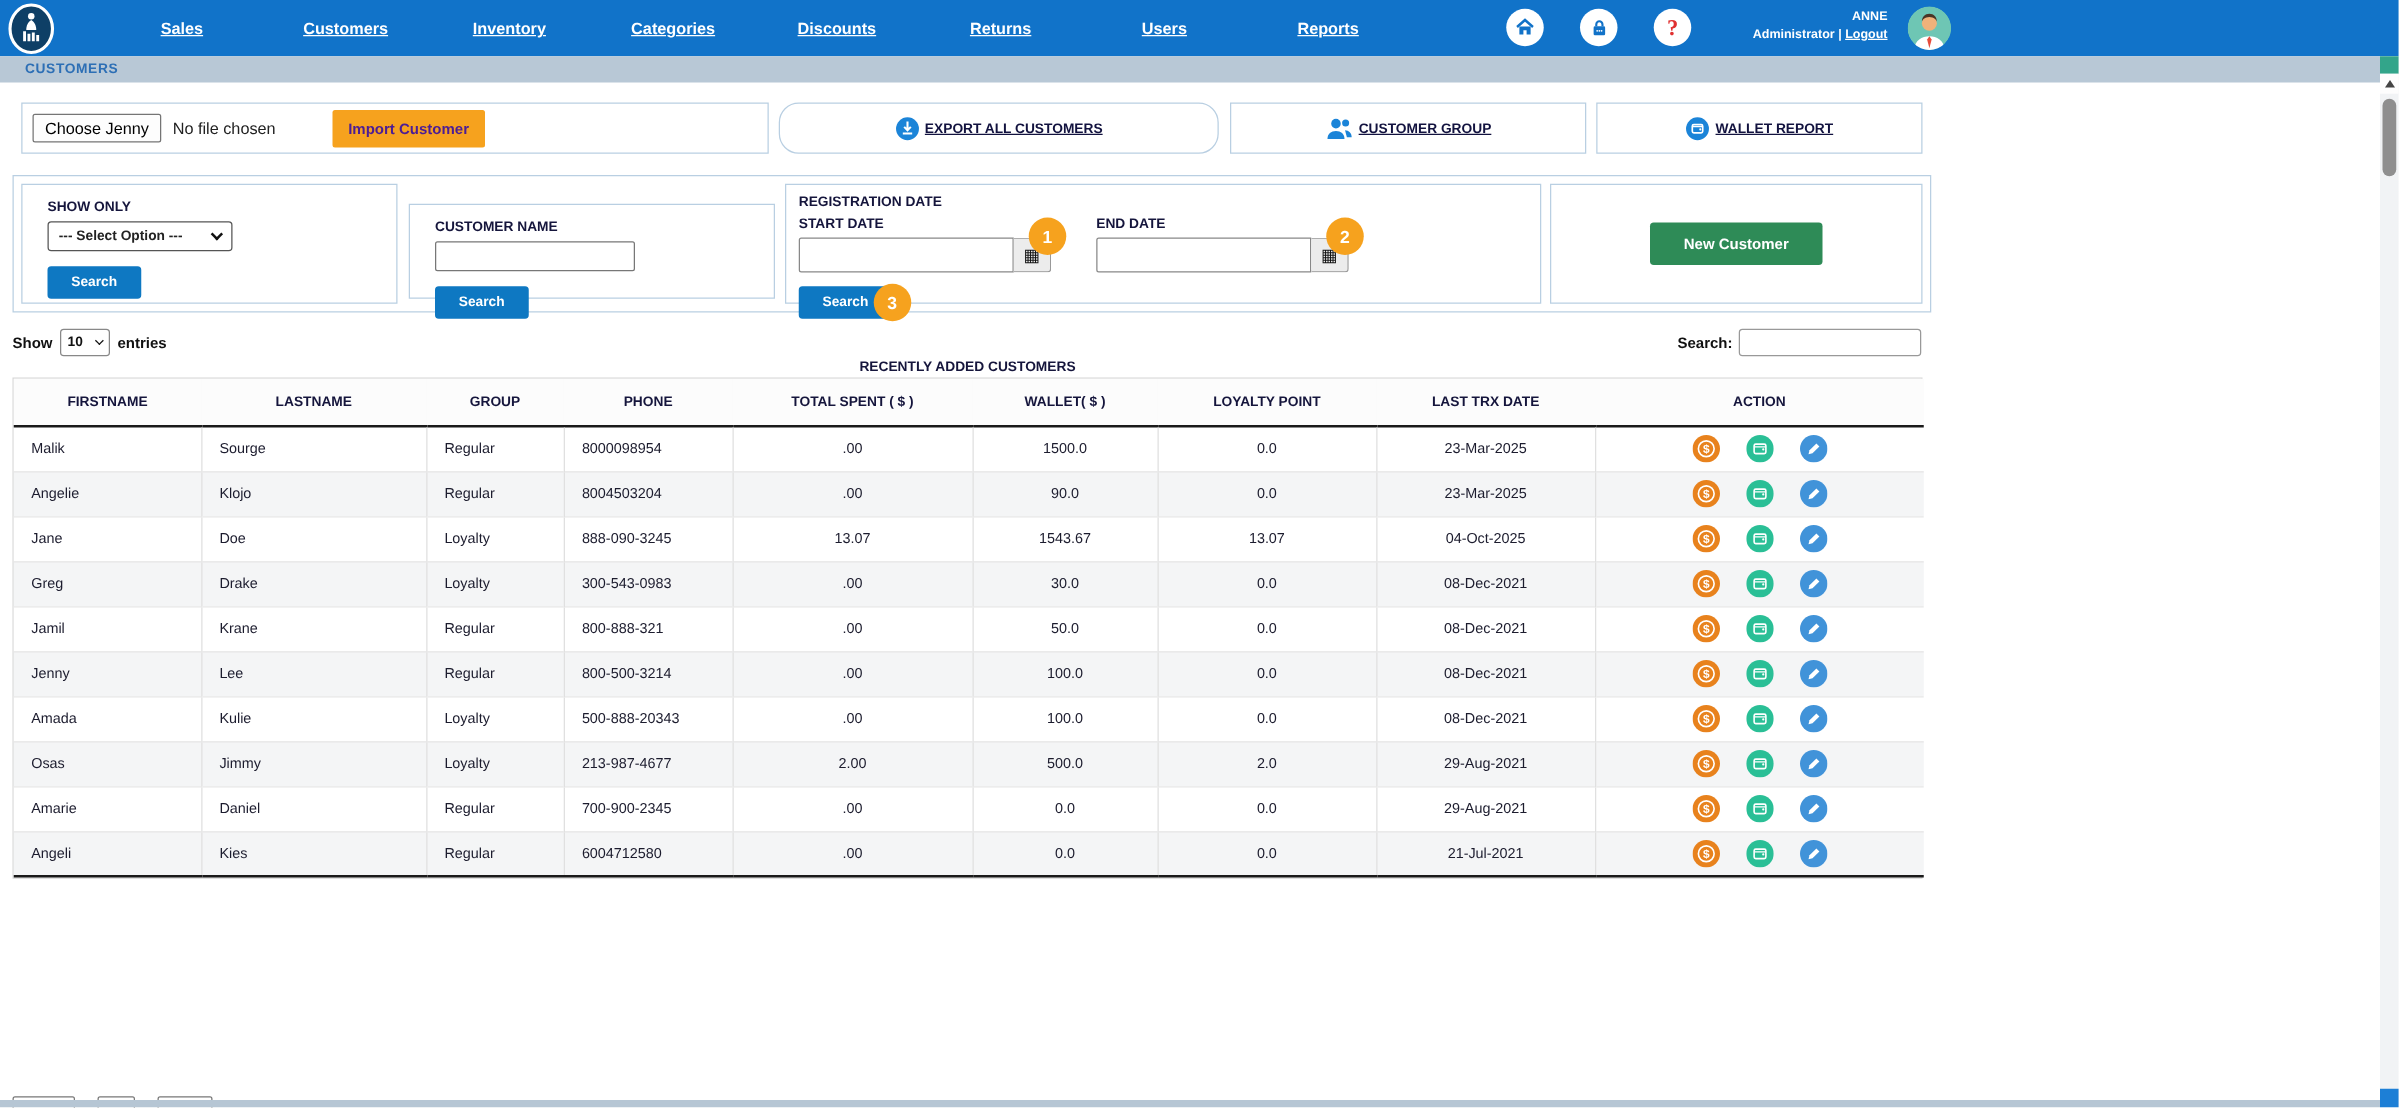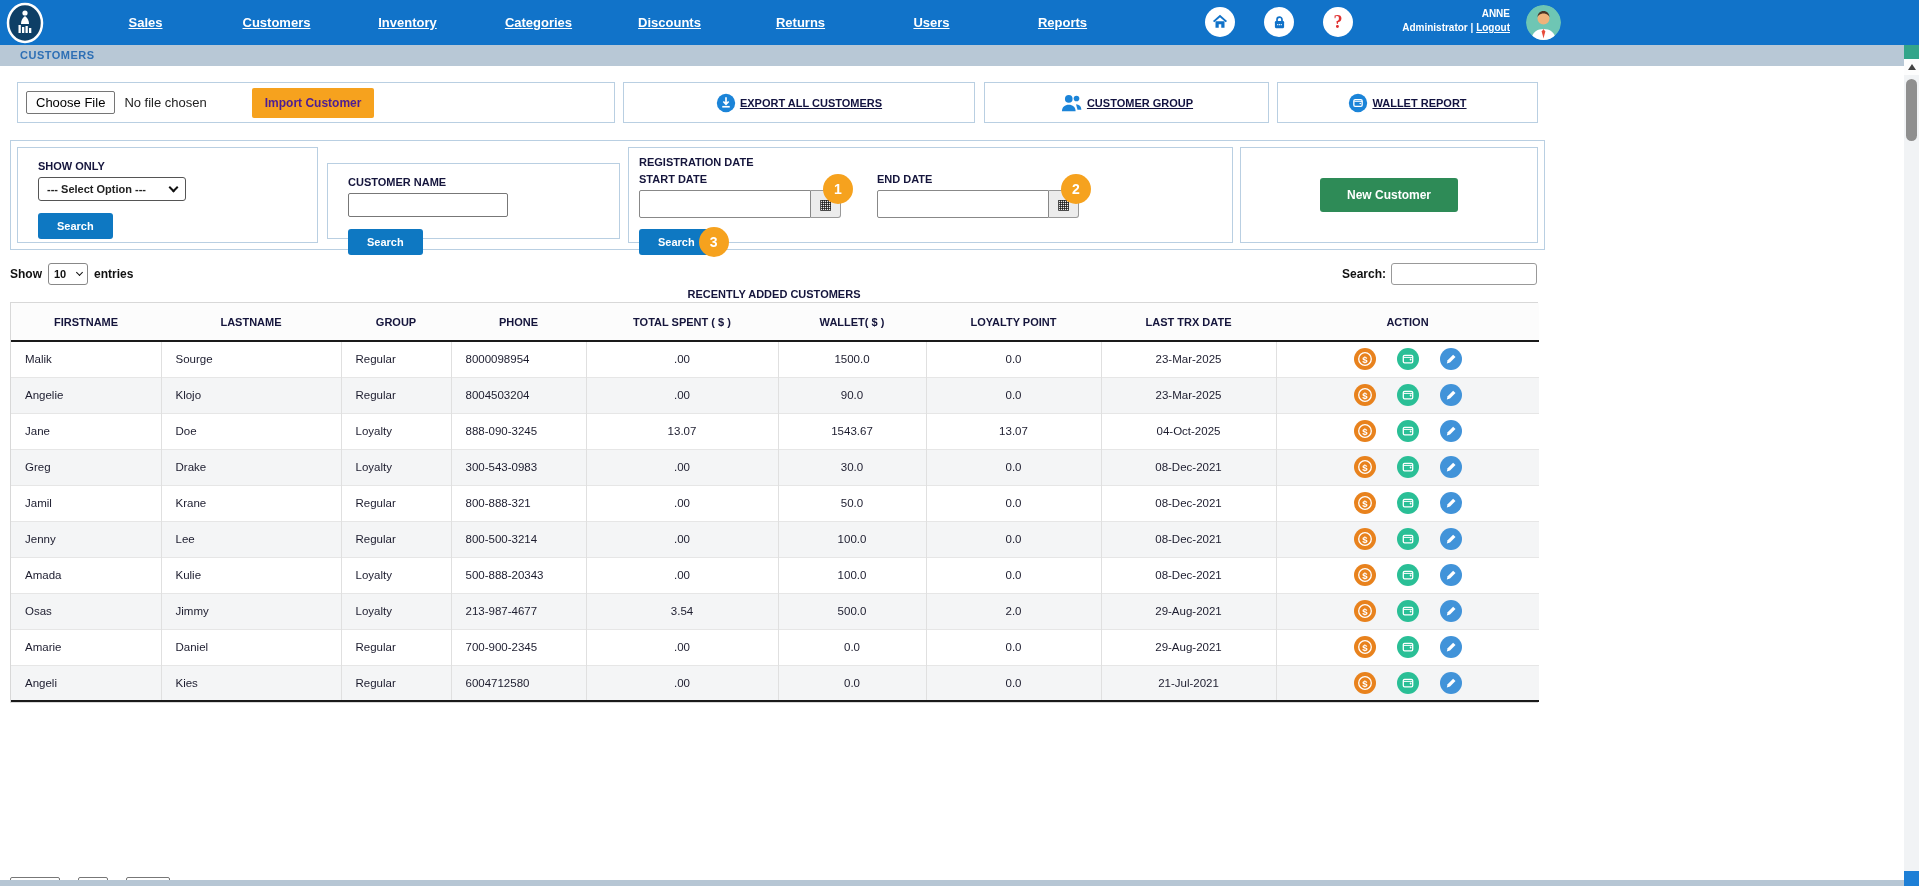--- a/index.html
+++ b/index.html
@@ -33,21 +33,21 @@
   .box { position:absolute; border:1px solid #b9cfe2; background:#fff; }
   .b-import { left:17px; top:82px; width:598px; height:41px; display:flex; align-items:center; }
   .file-btn { margin-left:8px; padding:3px 9px; font-size:13px; background:#fdfdfd;
     border:1px solid #757575; border-radius:2px; cursor:pointer; font-family:inherit; }
   .no-file { margin-left:9px; font-size:13px; color:#222; }
   .import-btn { margin-left:45px; padding:8px 13px; background:#f6a21e; color:#4c1d95;
     font-weight:bold; font-size:12px; border:none; border-radius:2px; cursor:pointer; font-family:inherit; }
   .b-link { display:flex; align-items:center; justify-content:center; }
   .hlink { display:flex; align-items:center; gap:4px; cursor:pointer; text-decoration:none; }
   .hlink span { font-size:11px; font-weight:bold; color:#12123f; text-decoration:underline; }
-  .b-export { left:623px; top:82px; width:352px; height:41px; }
+  .b-export { left:623px; top:82px; width:352px; height:41px;border-radius:16px; }
   .b-group  { left:984px; top:82px; width:285px; height:41px; }
   .b-wallet { left:1277px; top:82px; width:261px; height:41px; }
 
   
   .filter-outer { left:10px; top:140px; width:1535px; height:110px; }
   .f-box { position:absolute; border:1px solid #b9cfe2; background:#fff; }
   .f1 { left:17px;  top:147px; width:301px; height:96px; padding:12px 0 0 20px; }
   .f2 { left:327px; top:163px; width:293px; height:76px; padding:12px 0 0 20px; }
   .f3 { left:628px; top:147px; width:605px; height:96px; padding:8px 0 0 10px; }
   .f4 { left:1240px; top:147px; width:298px; height:96px; display:flex; align-items:center; justify-content:center; }
@@ -187,21 +187,21 @@
         <path d="M17.5 24l1.8 2.5-1.8 7-1.8-7z" fill="#e74c3c"></path>
       </svg>
     </div>
   </div>
 
   <div class="breadcrumb-bar">
     <span>CUSTOMERS</span>
   </div>
 
   <div class="box b-import">
-    <button class="file-btn">Choose File</button>
+    <button class="file-btn">Choose Jenny</button>
     <span class="no-file">No file chosen</span>
     <button class="import-btn">Import Customer</button>
   </div>
 
   <div class="box b-link b-export">
     <a class="hlink">
       <svg width="20" height="20" viewBox="0 0 24 24">
         <circle cx="12" cy="12" r="11" fill="#1b84d8"></circle>
         <path d="M12 5v7.5M8.8 10.2L12 13.5l3.2-3.3" stroke="#fff" stroke-width="2" fill="none"></path>
         <path d="M7.5 16.5h9" stroke="#fff" stroke-width="2"></path>
@@ -575,21 +575,21 @@
           </button>
         </div>
       </td>
     </tr>
 
     <tr>
       <td class="tl">Osas</td>
       <td class="tl">Jimmy</td>
       <td class="tl">Loyalty</td>
       <td class="tl">213-987-4677</td>
-      <td>3.54</td>
+      <td>2.00</td>
       <td>500.0</td>
       <td>2.0</td>
       <td>29-Aug-2021</td>
       <td class="actions-cell">
         <div class="act-group">
           <button class="act">
             <svg width="22" height="22" viewBox="0 0 22 22">
               <circle cx="11" cy="11" r="11" fill="#e8821d"></circle>
               <circle cx="11" cy="11" r="6.3" fill="none" stroke="#fff" stroke-width="1.3"></circle>
               <text x="11" y="14.6" text-anchor="middle" font-size="9.5" font-weight="bold" fill="#fff">$</text>

